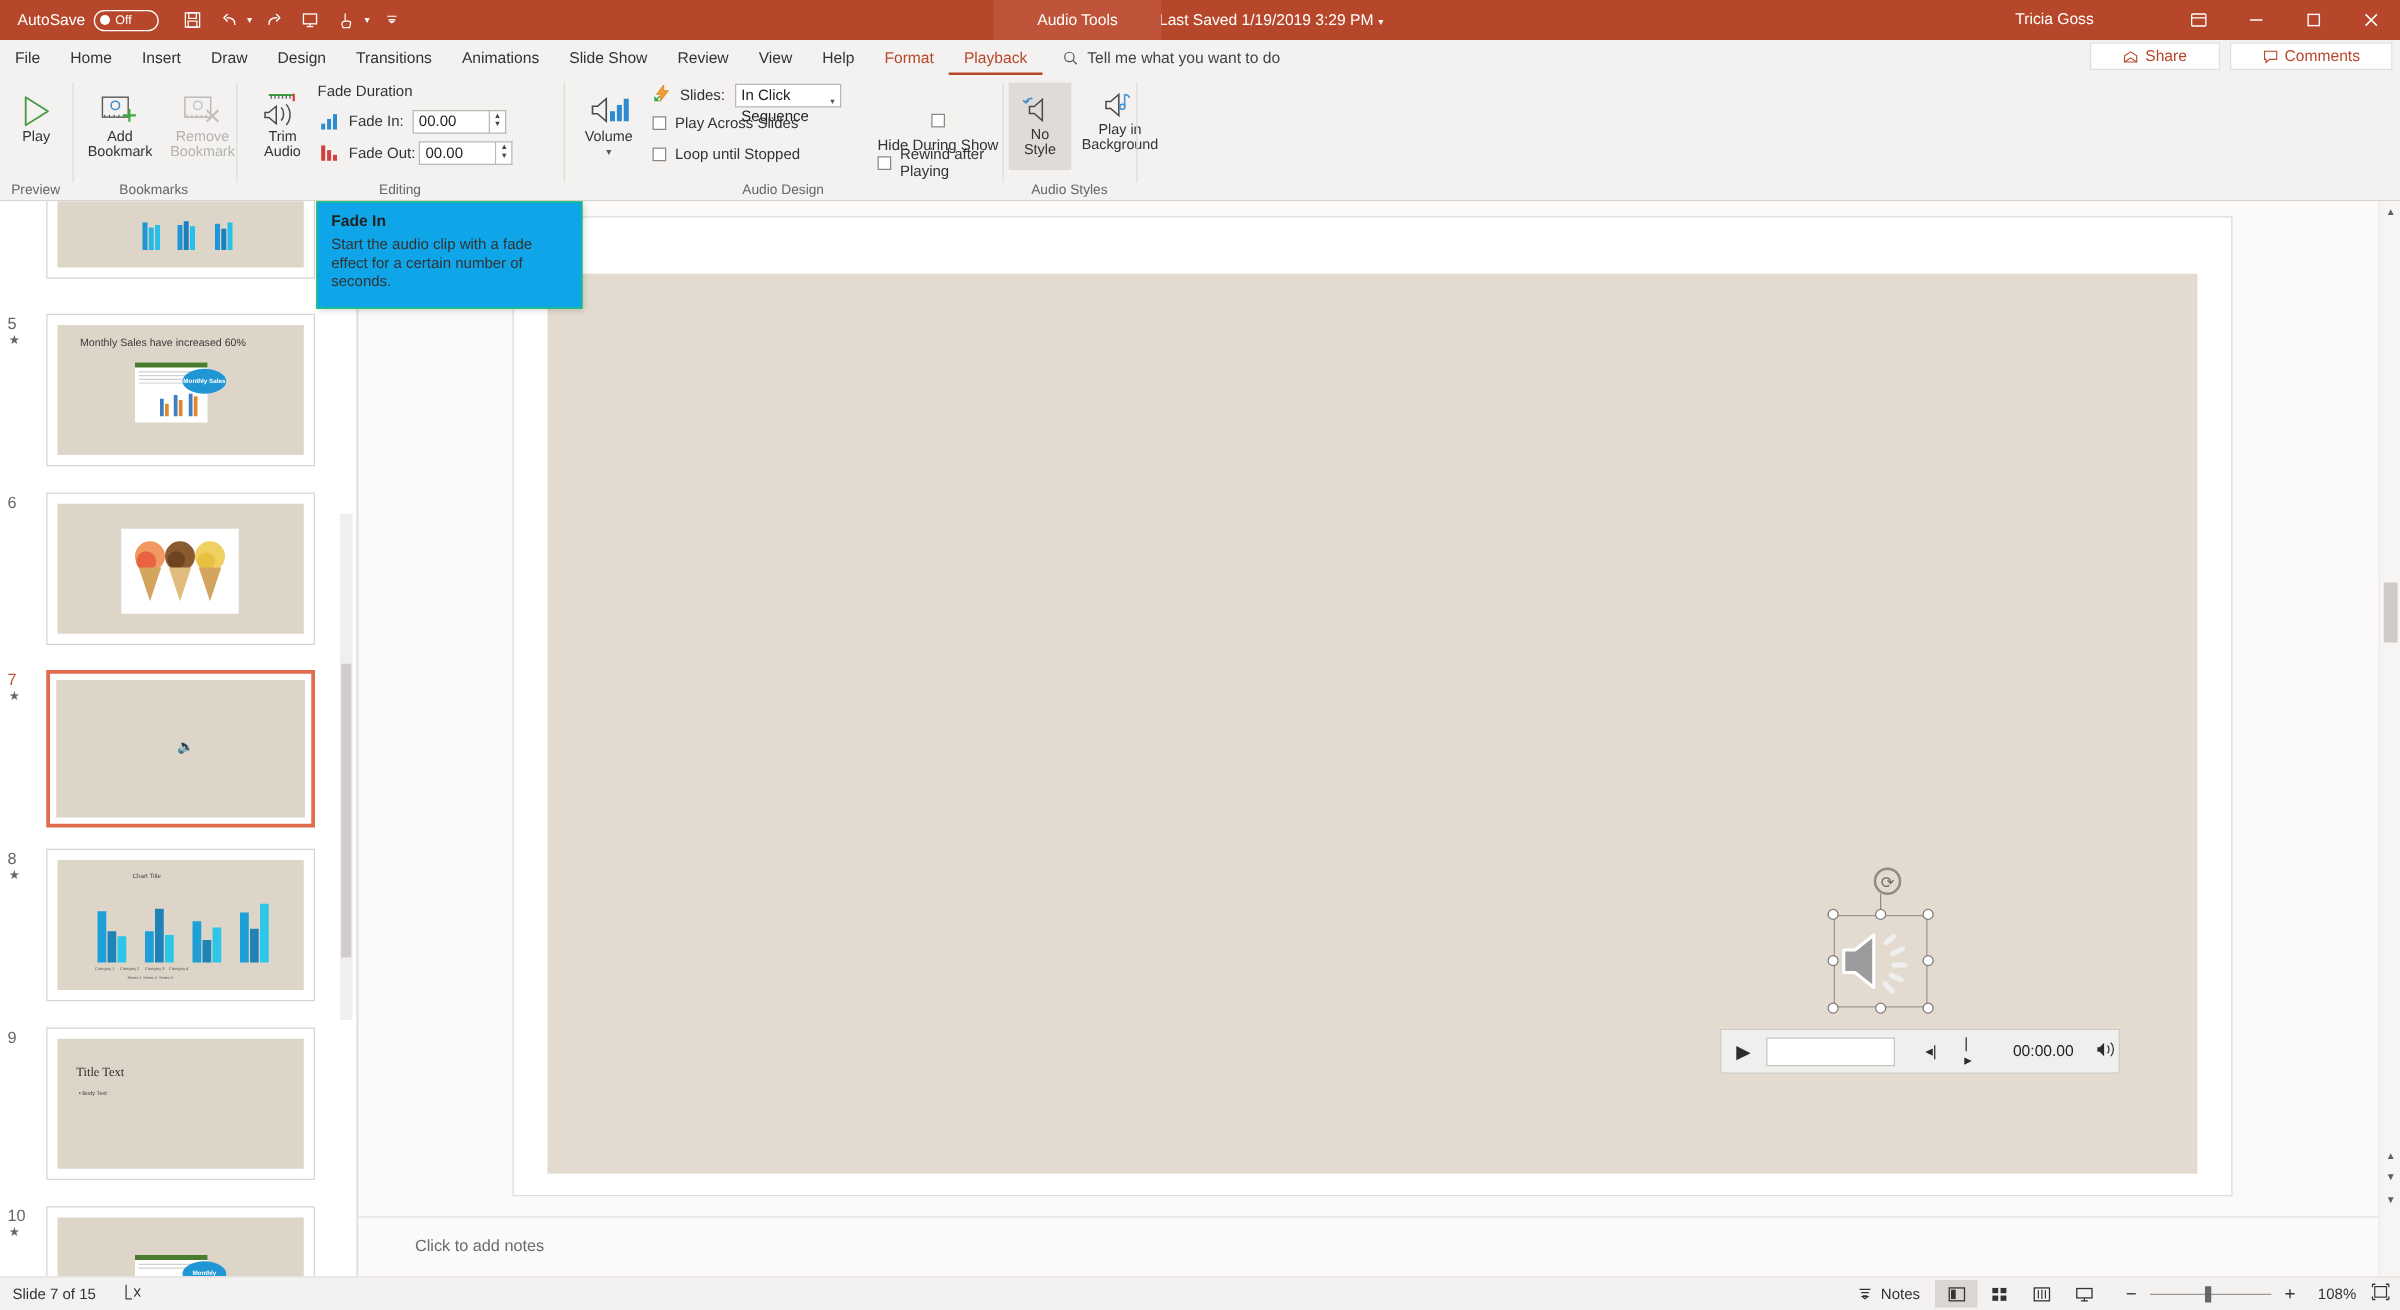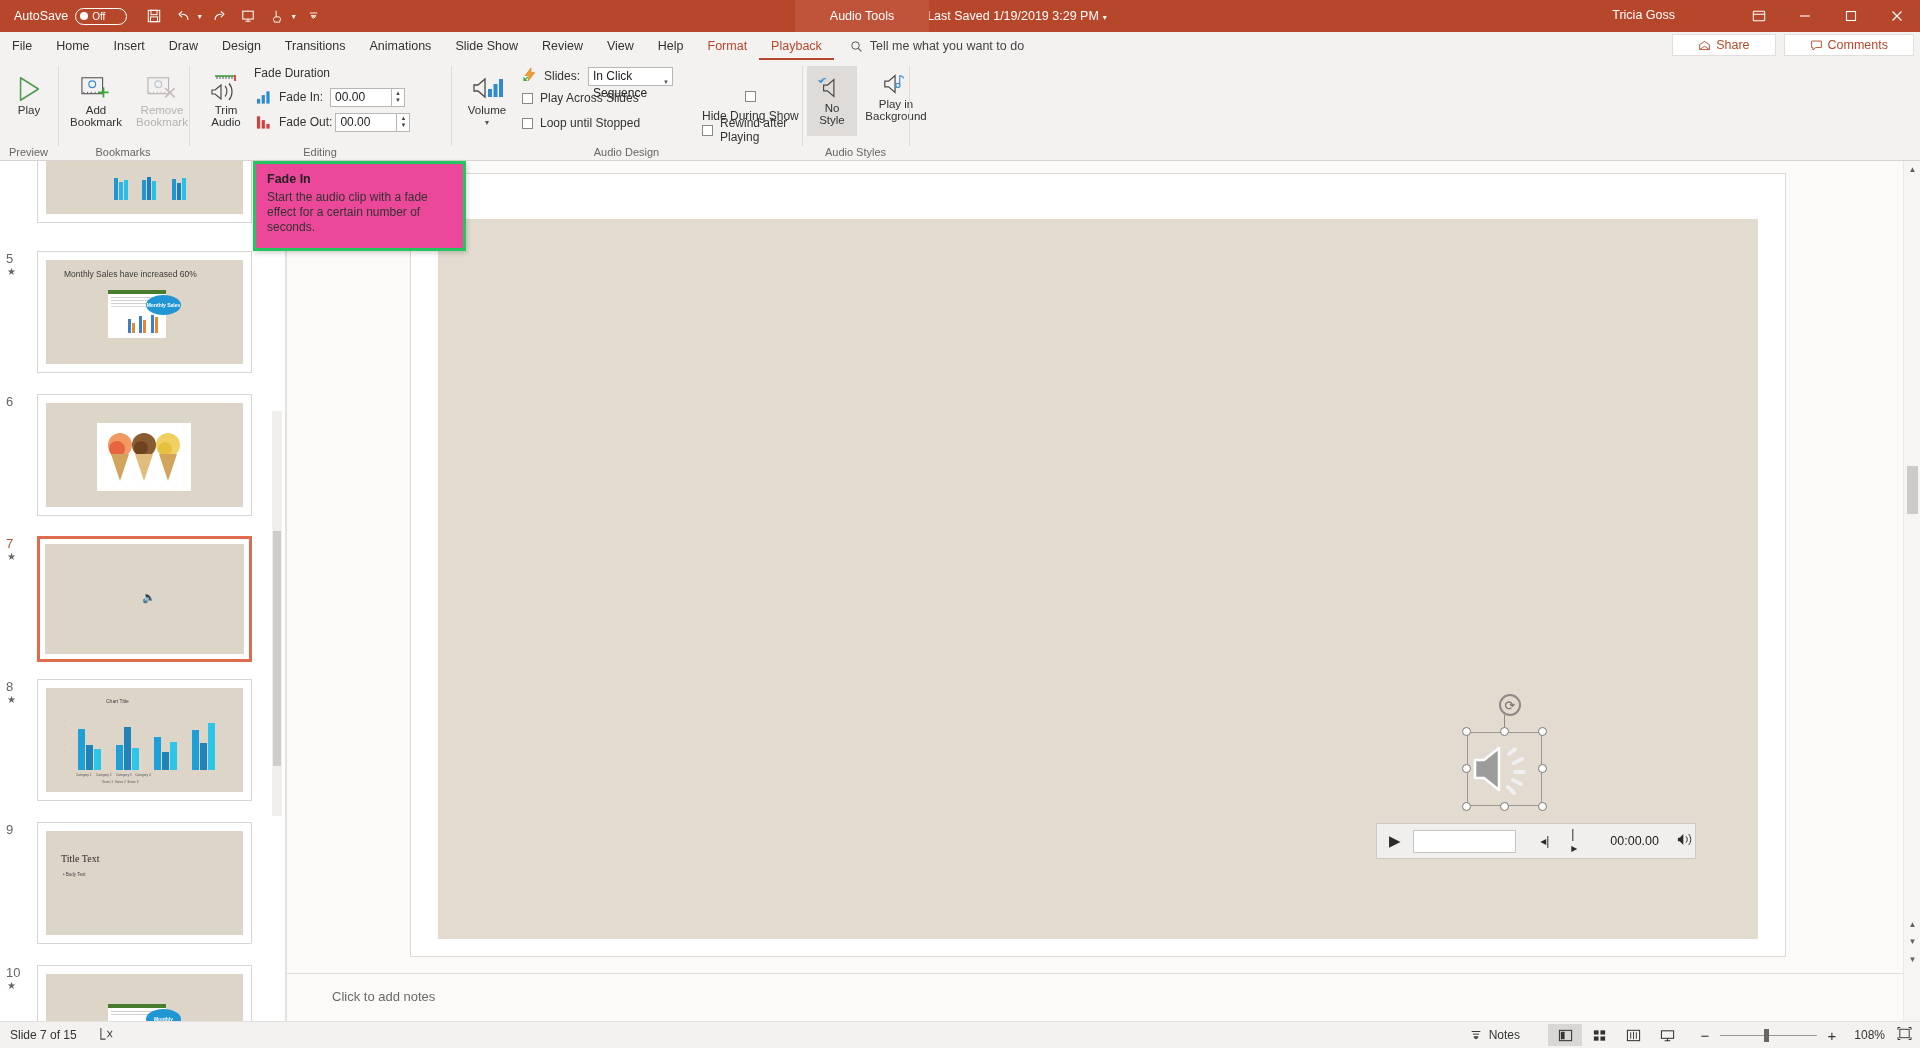--- a/index.html
+++ b/index.html
@@ -101,21 +101,21 @@
     width:85px; height:19px; border:1px solid #b9b6b4; background:#fff;
     font-size:12px; color:#222; padding:0 14px 0 4px; line-height:17px; position:relative;
   }
   .combo .cv { font-size:12px; }
   .combo .ca { position:absolute; right:3px; top:6px; font-size:6px; color:#555; }
   .ribbon-collapse { position:absolute; right:8px; top:125px; font-size:11px; color:#555; }
 
   
   .tooltip {
     position:absolute; left:253px; top:161px; width:213px;
-    background:#ec4899; border:3px solid #22c55e; box-shadow:1px 2px 5px rgba(0,0,0,.18);
+    background:#0ea5e9; border:1px solid #22c55e; box-shadow:1px 2px 5px rgba(0,0,0,.18);
     padding:8px 11px 13px 11px; z-index:40;
   }
   .tt-title { font-size:12.5px; color:#222; font-weight:bold; margin-bottom:4px; }
   .tt-body { font-size:12px; color:#333; line-height:15px; }
 
   
   .thumbpane {
     position:absolute; left:0; top:161px; width:285px; height:860px;
     background:#fff; overflow:hidden;
   }
@@ -186,21 +186,21 @@
 
   
   .statusbar {
     position:absolute; left:0; top:1021px; width:1920px; height:27px;
     background:#f3f2f1; border-top:1px solid #e3e0de; display:flex; align-items:center;
     font-size:12px; color:#333;
   }
   .sb-slide { margin-left:10px; }
   .sb-acc { margin-left:22px; font-size:12px; color:#333; }
   .sb-right { position:absolute; right:8px; display:flex; align-items:center; gap:0; }
-  .sb-notes { display:flex; align-items:center; gap:6px; margin-right:28px; font-size:12px; }
+  .sb-notes { display:flex; align-items:center; gap:6px; margin-right:12px; font-size:12px; }
   .view-btn { width:34px; height:22px; display:flex; align-items:center; justify-content:center; font-size:14px; color:#333; }
   .view-btn.active { background:#d9d6d4; }
   .zoom-wrap { display:flex; align-items:center; gap:8px; margin-left:14px; }
   .zoom-minus, .zoom-plus { font-size:15px; color:#333; width:14px; text-align:center; }
   .zoom-track { width:97px; height:1px; background:#9b9896; position:relative; }
   .zoom-knob { position:absolute; left:44px; top:-6px; width:5px; height:13px; background:#666; }
   .zoom-pct { font-size:12px; width:38px; text-align:right; }
   .fit-btn { margin-left:12px; font-size:13px; color:#333; }
 
   

